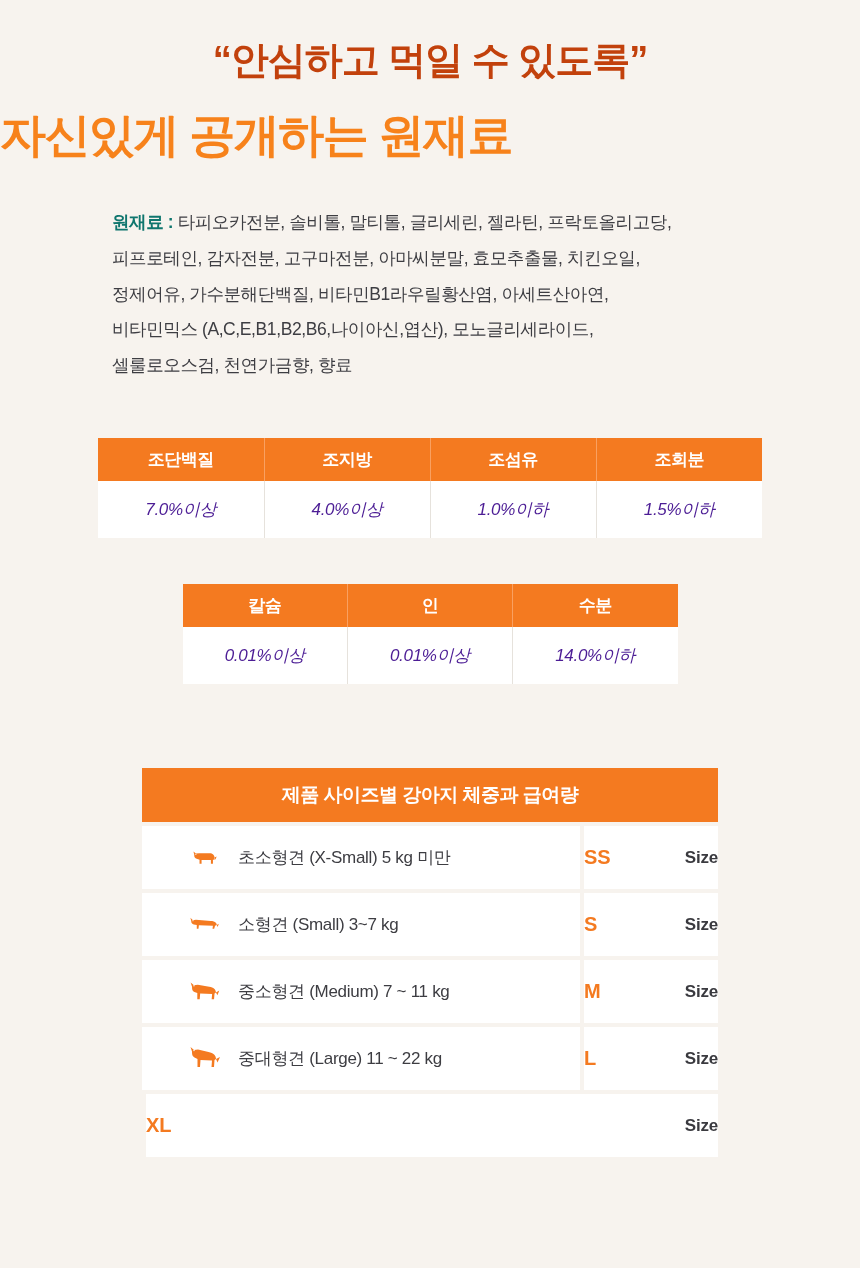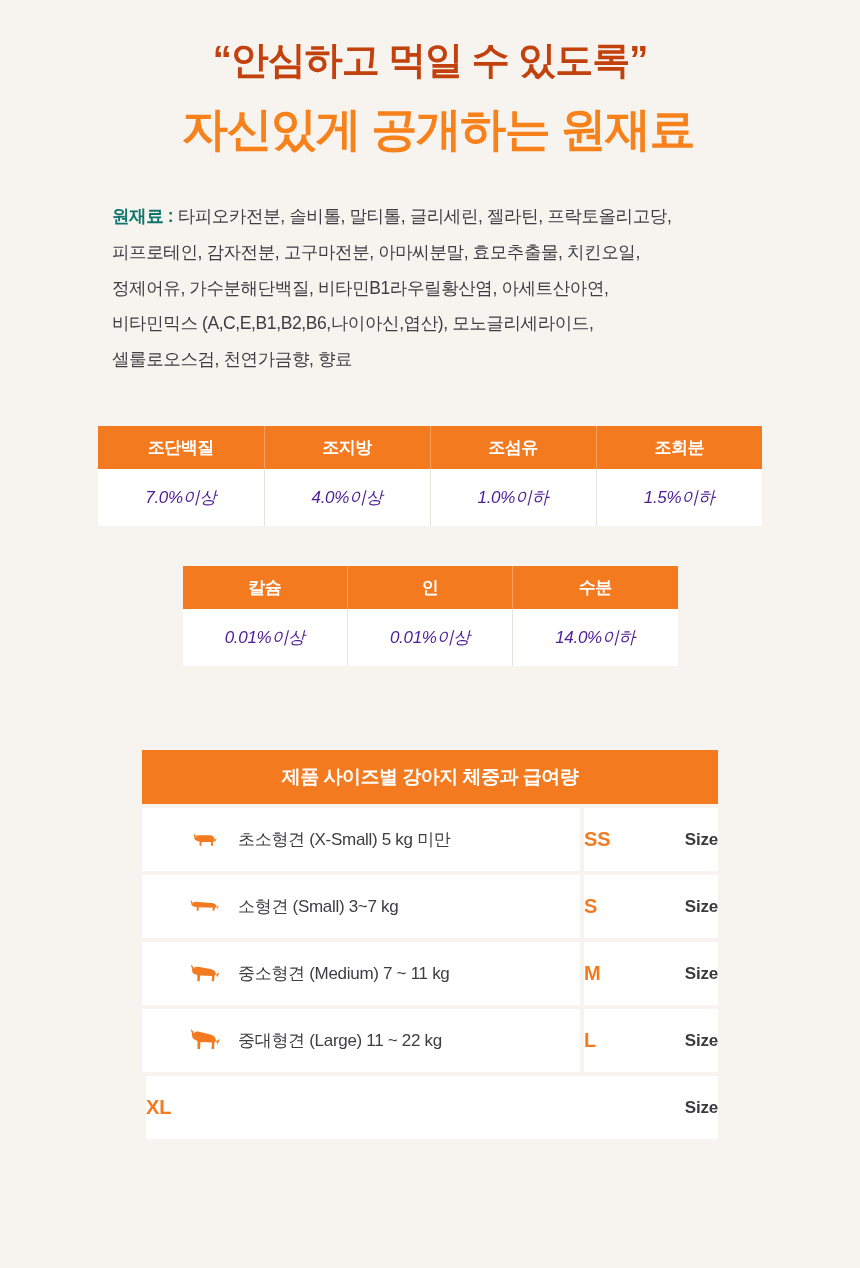--- a/index.html
+++ b/index.html
@@ -25,28 +25,26 @@
   .head-quote {
     text-align: center;
     font-size: 38px;
     font-weight: bold;
     color: #c2410c;
     letter-spacing: -1px;
     padding-top: 38px;
     line-height: 1.2;
   }
   .head-main {
-    text-align: center;
     font-size: 46px;
     font-weight: bold;
     color: #f7821b;
     letter-spacing: -1.5px;
-    margin-top: 18px;
+    margin-top: 24px;
     line-height: 1.2;
-    padding-left: 16px;
   }
 
   
   .ingredients {
     margin: 42px 96px 0 112px;
     font-size: 17.5px;
     line-height: 2.05;
     color: #3d3d42;
     letter-spacing: -0.4px;
   }
@@ -57,20 +55,21 @@
 
   
   .table-wrap {
     display: flex;
     justify-content: center;
   }
   table.nut {
     border-collapse: collapse;
     table-layout: fixed;
     background: #ffffff;
+    margin-top: 6px;
   }
   table.nut th {
     background: #f47a20;
     color: #ffffff;
     font-size: 17px;
     font-weight: bold;
     height: 41px;
     letter-spacing: -0.5px;
     border-right: 1px solid #f9a061;
   }

